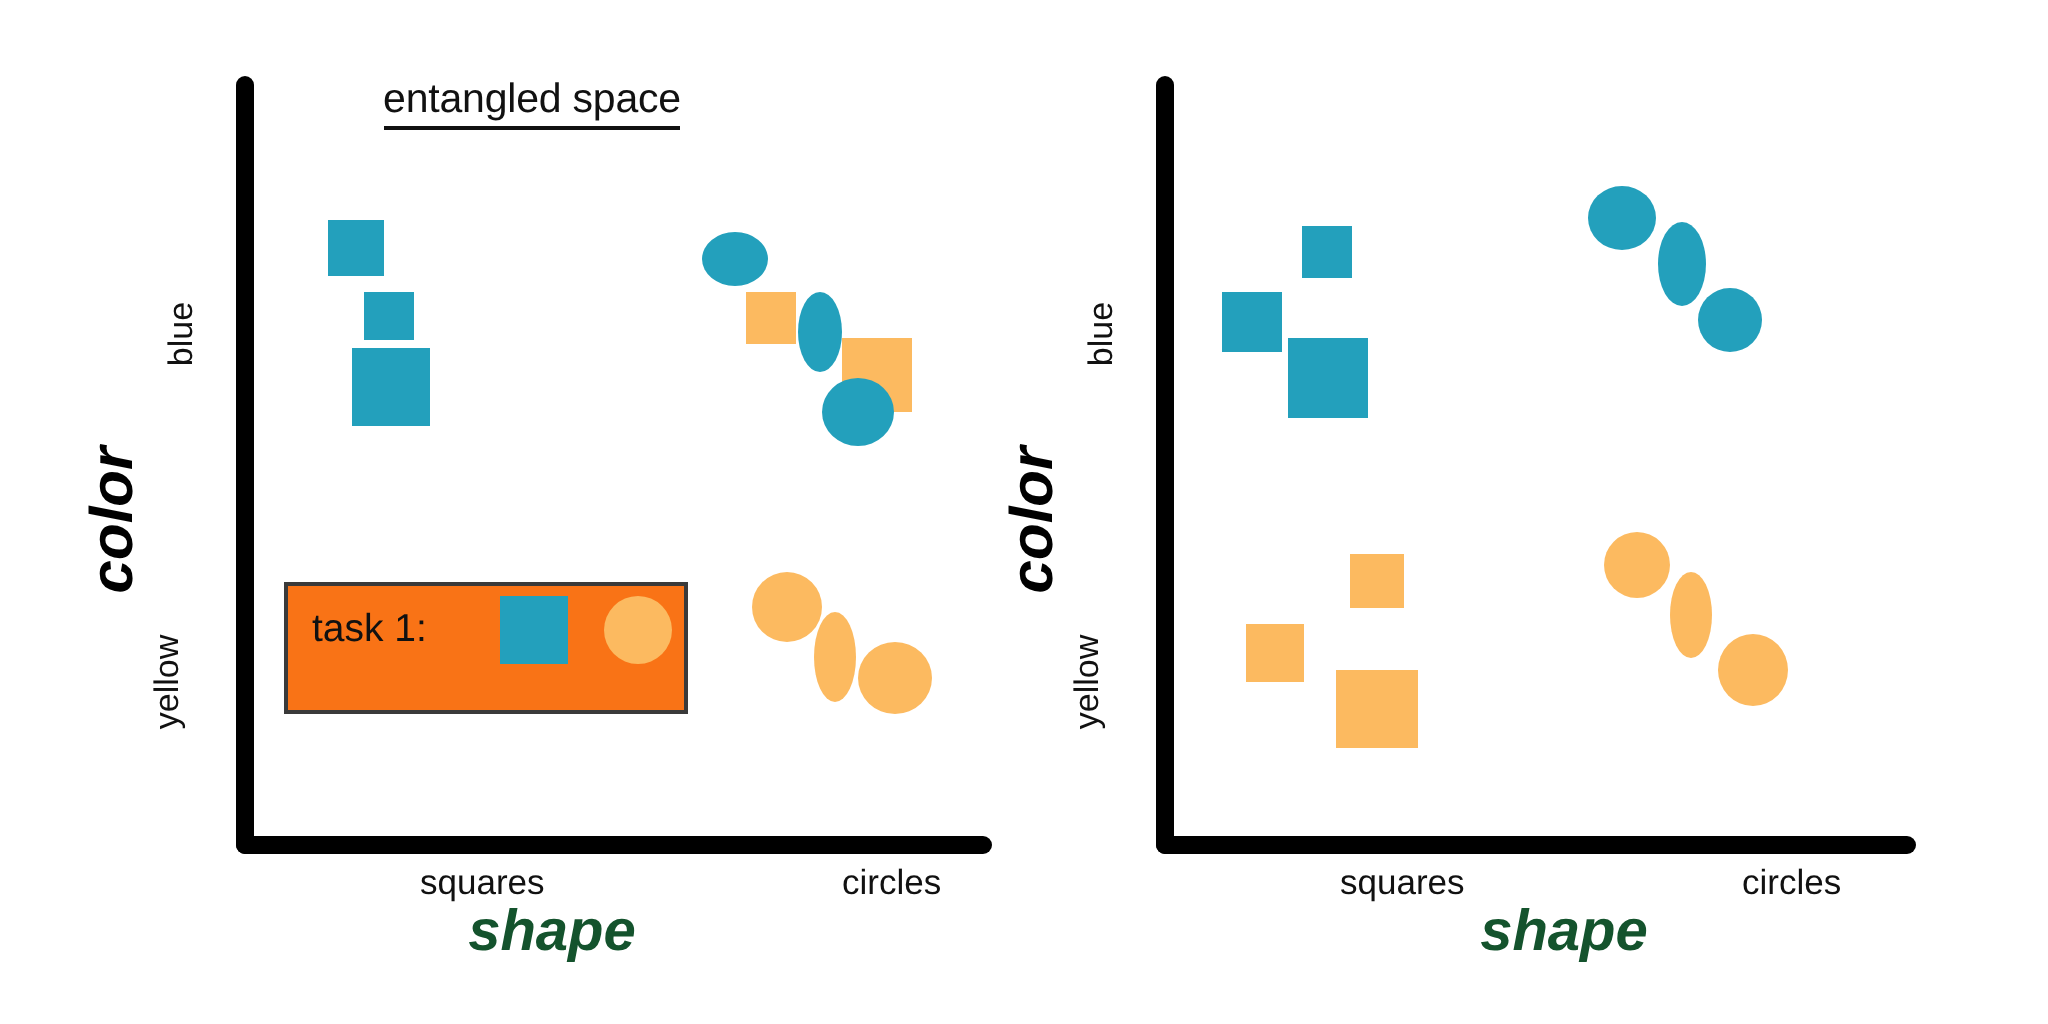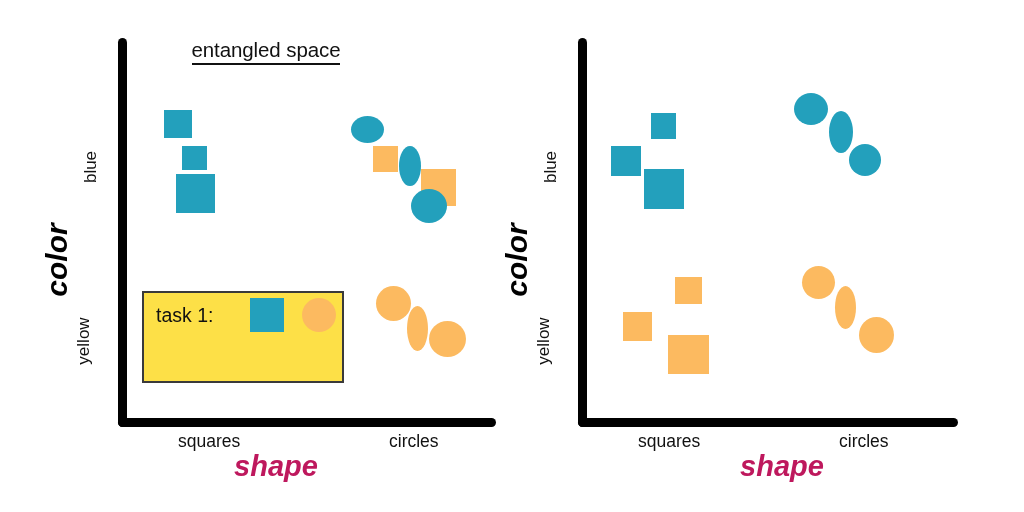--- a/index.html
+++ b/index.html
@@ -44,42 +44,42 @@
 
   .ytick{
     position:absolute;font-size:17px;color:#111;white-space:nowrap;
     transform:rotate(-90deg);transform-origin:50% 50%;text-align:center;width:70px;
   }
   #panel-left .ytick-blue{left:56px;top:157px;}
   #panel-left .ytick-yellow{left:49px;top:331px;}
   #panel-right .ytick-blue{left:4px;top:157px;}
   #panel-right .ytick-yellow{left:-3px;top:331px;}
 
-  .xtick{position:absolute;top:431px;font-size:17.5px;color:#111;white-space:nowrap;}
+  .xtick{position:absolute;top:431px;font-size:17.5px;color:#111;white-space:nowrap;margin-left:32px;}
   #panel-left .xtick-squares{left:178px;}
   #panel-left .xtick-circles{left:389px;}
   #panel-right .xtick-squares{left:126px;}
   #panel-right .xtick-circles{left:327px;}
 
   .xlabel{
     position:absolute;top:450px;font-size:29px;font-weight:bold;font-style:italic;
-    color:#be185d;white-space:nowrap;
+    color:#14532d;white-space:nowrap;
   }
   #panel-left .xlabel{left:276px;transform:translateX(-50%);}
   #panel-right .xlabel{left:270px;transform:translateX(-50%);}
 
   
   .mark{position:absolute;}
   .mark.sq{border-radius:0;}
   .mark.ci{border-radius:50%;}
 
   
   .legend{
-    position:absolute;left:142px;top:291px;width:202px;height:92px;
-    border:2.6px solid #3a3a3a;background:#fde047;box-sizing:border-box;
+    position:absolute;left:142px;top:291px;width:202px;height:66px;
+    border:2.6px solid #3a3a3a;background:#f97316;box-sizing:border-box;
   }
   .legend-row{position:absolute;left:0;width:100%;height:44px;}
   .legend-row.r1{top:0;}
   .legend-row.r2{top:44px;}
   .legend-label{
     position:absolute;left:12px;top:50%;transform:translateY(-50%);
     font-size:19.5px;color:#111;white-space:nowrap;
   }
   .legend-swatch{position:absolute;top:50%;transform:translateY(-50%);}
   .legend-swatch.s1{left:106px;}

